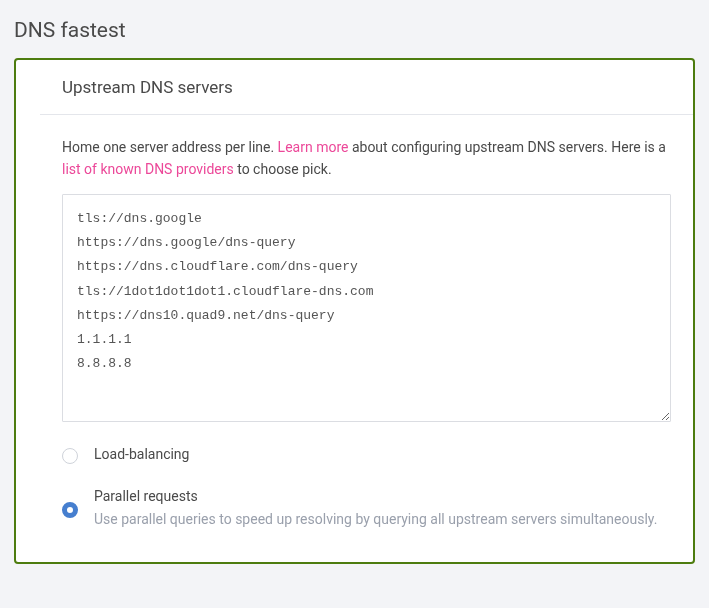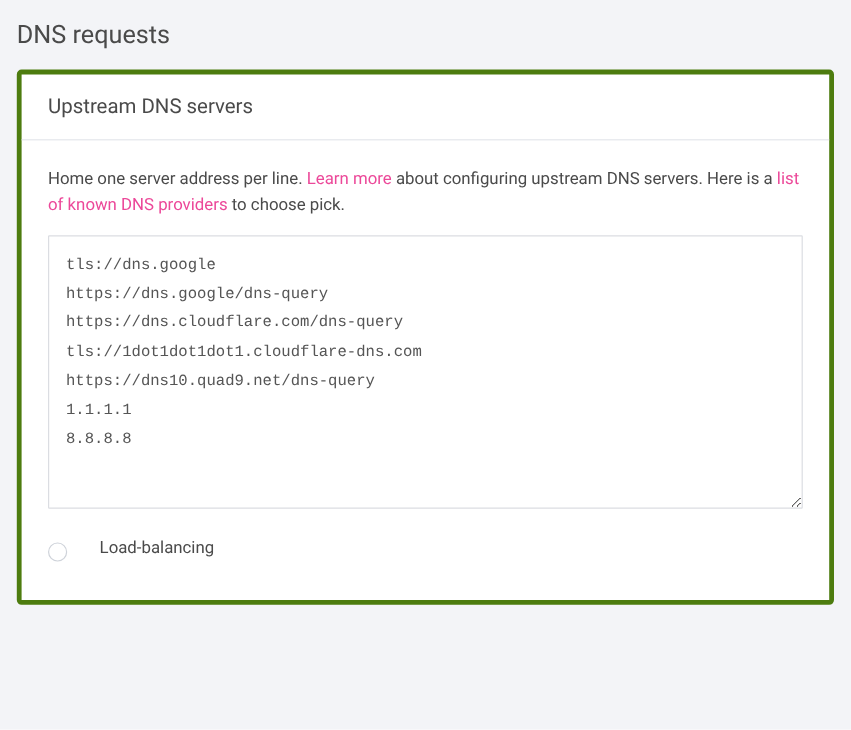--- a/index.html
+++ b/index.html
@@ -17,23 +17,24 @@
       overflow: hidden;
     }
     .page-title {
       font-size: 21px;
       font-weight: 400;
       color: #4a4a4a;
       padding: 18px 14px 16px 14px;
     }
     .card {
       background: #fff;
-      border: 4px solid #4d7c0f;
+      border: 2px solid #4d7c0f;
       border-radius: 4px;
       margin: 0 14px;
+      padding-left: 24px;
     }
     .card-header {
       font-size: 17px;
       font-weight: 400;
       color: #4a4a4a;
       padding: 17px 22px;
       border-bottom: 1px solid #e4e6eb;
     }
     .card-body {
       padding: 22px 22px 10px 22px;
@@ -61,22 +62,22 @@
       color: #555;
       resize: both;
       overflow: auto;
       white-space: pre;
     }
     .radio-group {
       margin-top: 20px;
     }
     .radio-item {
       display: flex;
-      align-items: flex-end;
-      gap: 27px;
+      align-items: center;
+      gap: 16px;
       margin-bottom: 22px;
     }
     .radio-circle {
       width: 16px;
       height: 16px;
       border-radius: 50%;
       border: 1px solid #cfd3da;
       background: #fff;
       flex-shrink: 0;
       margin-top: 2px;
@@ -98,21 +99,21 @@
     .radio-desc {
       font-size: 14px;
       color: #9aa0ac;
       line-height: 1.55;
       margin-top: 2px;
     }
   </style>
 </head>
 <body>
 
-<h1 class="page-title">DNS requests</h1>
+<h1 class="page-title">DNS fastest</h1>
 
 <div class="card">
   <div class="card-header">Upstream DNS servers</div>
   <div class="card-body">
 
     <p class="help-text">
       <span>Home one server address per line. </span><a>Learn more</a><span> about configuring upstream DNS servers. Here is a </span><a>list of known DNS providers</a><span> to choose pick.</span>
     </p>
 
     <textarea class="textarea" spellcheck="false" style="">tls://dns.google
@@ -125,17 +126,24 @@
 
     <div class="radio-group">
 
       <div class="radio-item">
         <span class="radio-circle"></span>
         <div class="radio-content">
           <div class="radio-label">Load-balancing</div>
         </div>
       </div>
 
+      <div class="radio-item">
+        <span class="radio-circle selected"></span>
+        <div class="radio-content">
+          <div class="radio-label">Parallel requests</div>
+          <div class="radio-desc">Use parallel queries to speed up resolving by querying all upstream servers simultaneously.</div>
+        </div>
+      </div>
 
     </div>
 
   </div>
 </div>
 
 </body></html>

